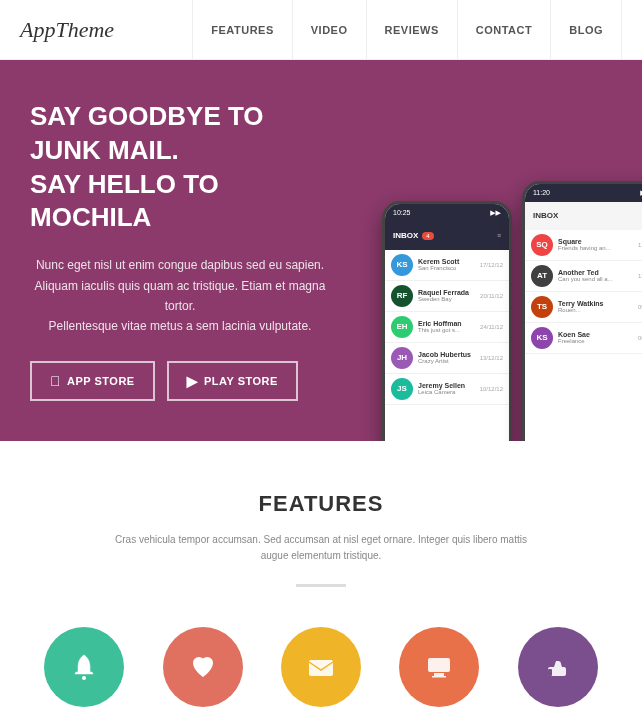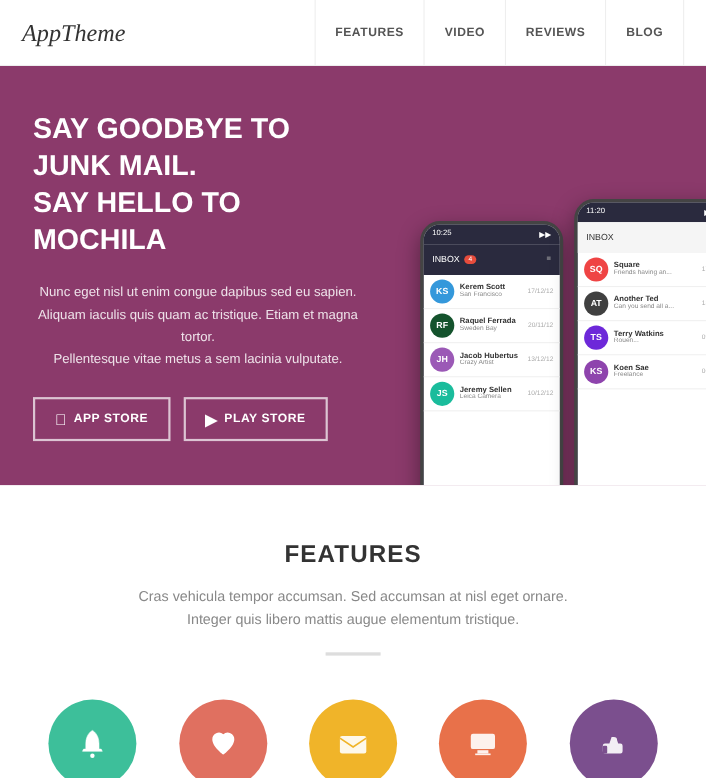--- a/index.html
+++ b/index.html
@@ -135,21 +135,21 @@
       height: 28px;
       background: #2a2a3e;
       display: flex;
       align-items: center;
       padding: 0 8px;
       gap: 4px;
     }
     .inbox-label {
       font-size: 8px;
       color: #fff;
-      font-weight: normal;
+      font-weight: bold;
     }
     .inbox-badge {
       background: #e74c3c;
       color: #fff;
       font-size: 6px;
       border-radius: 8px;
       padding: 1px 4px;
     }
     .email-row {
       display: flex;
@@ -183,21 +183,21 @@
     }
     .section-title {
       font-size: 22px;
       font-weight: bold;
       color: #333;
       text-transform: uppercase;
       letter-spacing: 1px;
       margin-bottom: 15px;
     }
     .section-desc {
-      font-size: 13px;
+      font-size: 10px;
       color: #888;
       line-height: 1.6;
       max-width: 420px;
       margin: 0 auto 20px;
     }
     .section-divider {
       width: 50px;
       height: 3px;
       background: #ddd;
       margin: 0 auto 40px;
@@ -228,20 +228,21 @@
   </style>
 </head>
 <body>
 
 <header class="header">
   <div class="logo">AppTheme</div>
   <nav class="nav">
     <div class="nav-item">FEATURES</div>
     <div class="nav-item">VIDEO</div>
     <div class="nav-item">REVIEWS</div>
+    <div class="nav-item">CONTACT</div>
     <div class="nav-item">BLOG</div>
   </nav>
 </header>
 
 <section class="hero" style="background:#8b3a6b;">
   <div class="hero-content">
     <div class="hero-title">
       <div>SAY GOODBYE TO JUNK MAIL.</div>
       <div>SAY HELLO TO MOCHILA</div>
     </div>
@@ -286,20 +287,28 @@
         </div>
         <div class="email-row">
           <div class="avatar-circle" style="background:#14532d;">RF</div>
           <div class="email-info">
             <div class="email-name">Raquel Ferrada</div>
             <div class="email-subject">Sweden Bay</div>
           </div>
           <div class="email-date">20/11/12</div>
         </div>
         <div class="email-row">
+          <div class="avatar-circle" style="background:#2ecc71;">EH</div>
+          <div class="email-info">
+            <div class="email-name">Eric Hoffman</div>
+            <div class="email-subject">This just got s...</div>
+          </div>
+          <div class="email-date">24/11/12</div>
+        </div>
+        <div class="email-row">
           <div class="avatar-circle" style="background:#9b59b6;">JH</div>
           <div class="email-info">
             <div class="email-name">Jacob Hubertus</div>
             <div class="email-subject">Crazy Artist</div>
           </div>
           <div class="email-date">13/12/12</div>
         </div>
         <div class="email-row">
           <div class="avatar-circle" style="background:#1abc9c;">JS</div>
           <div class="email-info">
@@ -332,21 +341,21 @@
         </div>
         <div class="email-row">
           <div class="avatar-circle" style="background:#404040;">AT</div>
           <div class="email-info">
             <div class="email-name">Another Ted</div>
             <div class="email-subject">Can you send all a...</div>
           </div>
           <div class="email-date">13:21</div>
         </div>
         <div class="email-row">
-          <div class="avatar-circle" style="background:#6d28d9;">TS</div>
+          <div class="avatar-circle" style="background:#c2410c;">TS</div>
           <div class="email-info">
             <div class="email-name">Terry Watkins</div>
             <div class="email-subject">Rouen...</div>
           </div>
           <div class="email-date">09:15</div>
         </div>
         <div class="email-row">
           <div class="avatar-circle" style="background:#8e44ad;">KS</div>
           <div class="email-info">
             <div class="email-name">Koen Sae</div>

